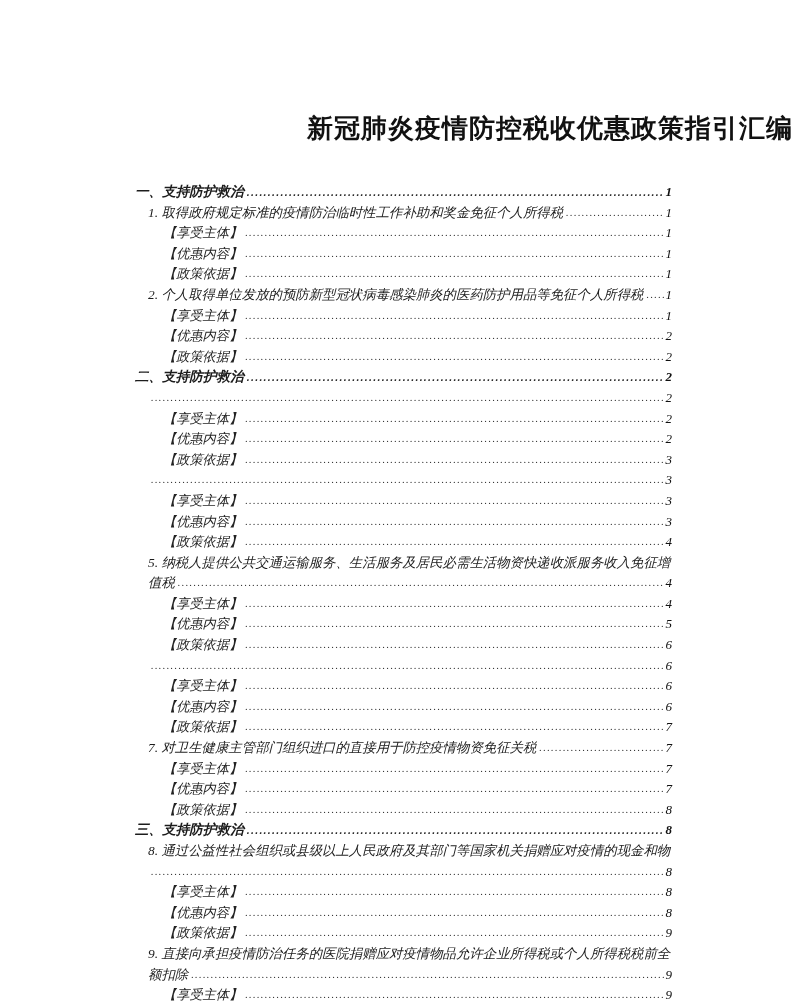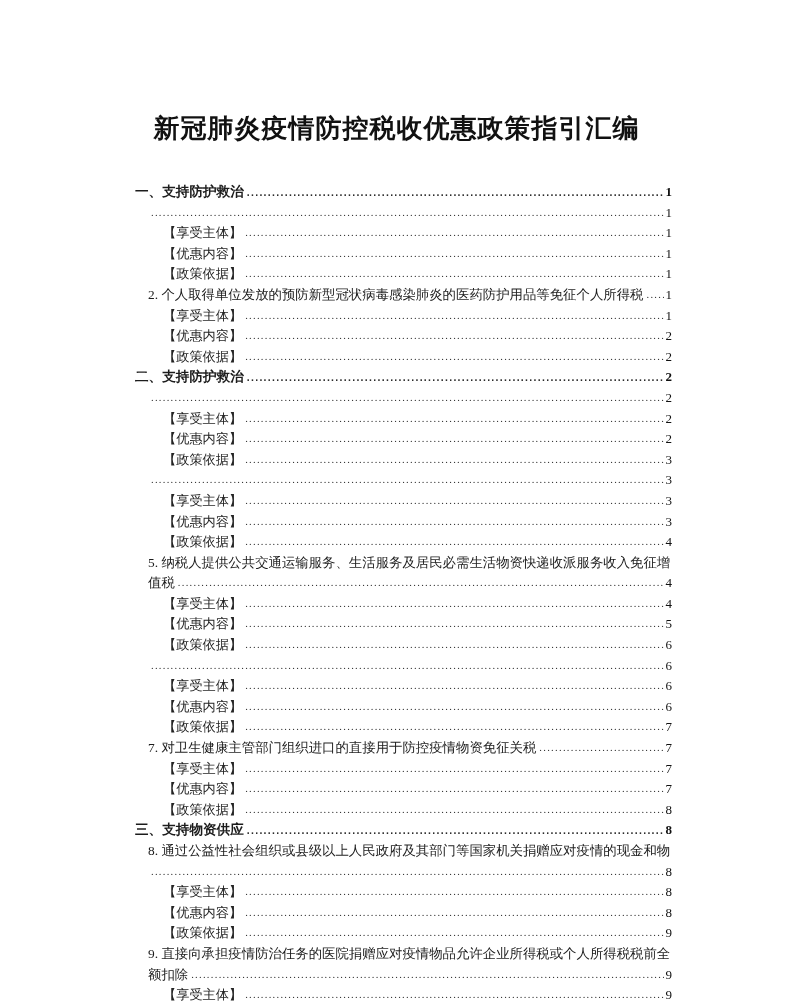--- a/index.html
+++ b/index.html
@@ -7,37 +7,38 @@
     position:relative;
     width:793px;height:1005px;
     background:#ffffff;
     overflow:hidden;
     font-family:"Liberation Serif","DejaVu Serif",serif;
     color:#1c1c1c;
   }
   .title{
     position:absolute;
     top:94px;left:0;right:0;
-    text-align:center;
+    text-align:right;
     font-size:26px;
     line-height:34px;
     font-weight:700;
     letter-spacing:1px;
     font-family:"Liberation Sans","DejaVu Sans",sans-serif;
     color:#111;
   }
   .toc{
     position:absolute;
     top:182px;left:135px;right:121px;
   }
   .row{
     display:flex;
     align-items:flex-end;
     line-height:20.6px;
     height:20.6px;
+    font-style:italic;
   }
   .lvl1{
     font-weight:700;
     font-family:"Liberation Sans","DejaVu Sans",sans-serif;
     font-size:13.6px;
   }
   .lvl2{padding-left:13px;font-size:13.4px;}
   .lvl3{padding-left:28px;font-size:13.2px;color:#242424;}
   .t{white-space:nowrap;}
   .dots{
@@ -62,20 +63,21 @@
 
 <div class="page">
   <h1 class="title">新冠肺炎疫情防控税收优惠政策指引汇编</h1>
   <div class="toc" id="toc">
       <div class="row lvl1">
         <span class="t">一、支持防护救治</span>
         <span class="dots">....................................................................................................................................................................................................................................................................</span>
         <span class="pg">1</span>
       </div>
       <div class="row lvl2">
+        <span class="t">1. 取得政府规定标准的疫情防治临时性工作补助和奖金免征个人所得税</span>
         <span class="dots">....................................................................................................................................................................................................................................................................</span>
         <span class="pg">1</span>
       </div>
       <div class="row lvl3">
         <span class="t">【享受主体】</span>
         <span class="dots">....................................................................................................................................................................................................................................................................</span>
         <span class="pg">1</span>
       </div>
       <div class="row lvl3">
         <span class="t">【优惠内容】</span>
@@ -206,21 +208,21 @@
         <span class="t">【优惠内容】</span>
         <span class="dots">....................................................................................................................................................................................................................................................................</span>
         <span class="pg">7</span>
       </div>
       <div class="row lvl3">
         <span class="t">【政策依据】</span>
         <span class="dots">....................................................................................................................................................................................................................................................................</span>
         <span class="pg">8</span>
       </div>
       <div class="row lvl1">
-        <span class="t">三、支持物资供应</span>
+        <span class="t">三、支持防护救治</span>
         <span class="dots">....................................................................................................................................................................................................................................................................</span>
         <span class="pg">8</span>
       </div>
       <div class="row lvl2">
         <span class="t">8. 通过公益性社会组织或县级以上人民政府及其部门等国家机关捐赠应对疫情的现金和物</span>
       </div>
       <div class="row lvl2">
         <span class="dots">....................................................................................................................................................................................................................................................................</span>
         <span class="pg">8</span>
       </div>

